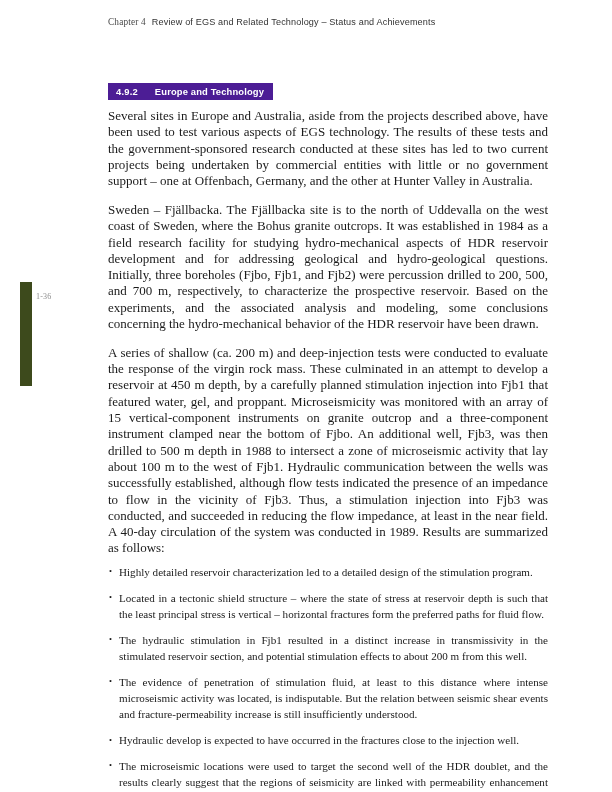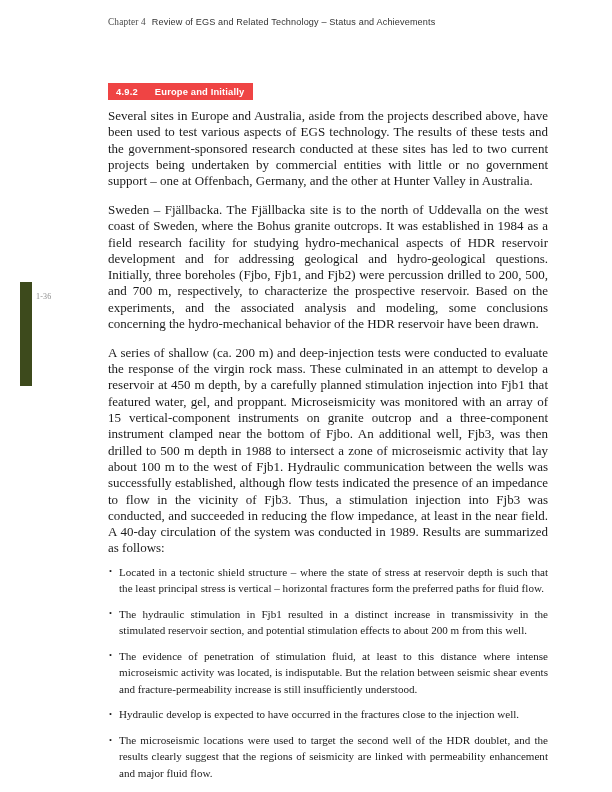--- a/index.html
+++ b/index.html
@@ -70,21 +70,21 @@
     font-family: "Liberation Serif", "DejaVu Serif", serif;
     letter-spacing: 0.2px;
   }
 
   
   .section-bar {
     position: absolute;
     left: 88px;
     top: 83px;
     height: 17px;
-    background: #ef4444;
+    background: #4c1d95;
     padding: 0 9px 0 8px;
     display: flex;
     align-items: center;
     box-sizing: border-box;
   }
   .section-bar .num {
     color: #ffffff;
     font-family: "Liberation Sans", "DejaVu Sans", sans-serif;
     font-weight: bold;
     font-size: 9.4px;
@@ -155,32 +155,33 @@
 
   <div class="running-header">
     <span class="chap">Chapter 4</span><span class="sep"></span><span class="htitle">Review of EGS and Related Technology – Status and Achievements</span>
   </div>
 
   <div class="folio">1-36</div>
 
   <div class="section-bar">
     <span class="num">4.9.2</span>
       <span class="gap"></span>
-      <span class="ttl">Europe and Initially</span>
+      <span class="ttl">Europe and Technology</span>
   </div>
 
   <div class="content">
 
     <p class="body">Several sites in Europe and Australia, aside from the projects described above, have been used to test various aspects of EGS technology. The results of these tests and the government-sponsored research conducted at these sites has led to two current projects being undertaken by commercial entities with little or no government support – one at Offenbach, Germany, and the other at Hunter Valley in Australia.</p>
 
     <p class="body"><span class="it">Sweden – Fjällbacka.</span><span> The Fjällbacka site is to the north of Uddevalla on the west coast of Sweden, where the Bohus granite outcrops. It was established in 1984 as a field research facility for studying hydro-mechanical aspects of HDR reservoir development and for addressing geological and hydro-geological questions. Initially, three boreholes (Fjbo, Fjb1, and Fjb2) were percussion drilled to 200, 500, and 700 m, respectively, to characterize the prospective reservoir. Based on the experiments, and the associated analysis and modeling, some conclusions concerning the hydro-mechanical behavior of the HDR reservoir have been drawn.</span></p>
 
     <p class="body tight">A series of shallow (ca. 200 m) and deep-injection tests were conducted to evaluate the response of the virgin rock mass. These culminated in an attempt to develop a reservoir at 450 m depth, by a carefully planned stimulation injection into Fjb1 that featured water, gel, and proppant. Microseismicity was monitored with an array of 15 vertical-component instruments on granite outcrop and a three-component instrument clamped near the bottom of Fjbo. An additional well, Fjb3, was then drilled to 500 m depth in 1988 to intersect a zone of microseismic activity that lay about 100 m to the west of Fjb1. Hydraulic communication between the wells was successfully established, although flow tests indicated the presence of an impedance to flow in the vicinity of Fjb3. Thus, a stimulation injection into Fjb3 was conducted, and succeeded in reducing the flow impedance, at least in the near field. A 40-day circulation of the system was conducted in 1989. Results are summarized as follows:</p>
 
     <ul class="bullets">
+      <li><span>Highly detailed reservoir characterization led to a detailed design of the stimulation program.</span></li>
       <li><span>Located in a tectonic shield structure – where the state of stress at reservoir depth is such that the least principal stress is vertical – horizontal fractures form the preferred paths for fluid flow.</span></li>
       <li><span>The hydraulic stimulation in Fjb1 resulted in a distinct increase in transmissivity in the stimulated reservoir section, and potential stimulation effects to about 200 m from this well.</span></li>
       <li><span>The evidence of penetration of stimulation fluid, at least to this distance where intense microseismic activity was located, is indisputable. But the relation between seismic shear events and fracture-permeability increase is still insufficiently understood.</span></li>
       <li><span>Hydraulic develop is expected to have occurred in the fractures close to the injection well.</span></li>
       <li><span>The microseismic locations were used to target the second well of the HDR doublet, and the results clearly suggest that the regions of seismicity are linked with permeability enhancement and major fluid flow.</span></li>
       <li><span>Natural fractures dominate the stimulation result.</span></li>
 
     </ul>
 
   </div>

